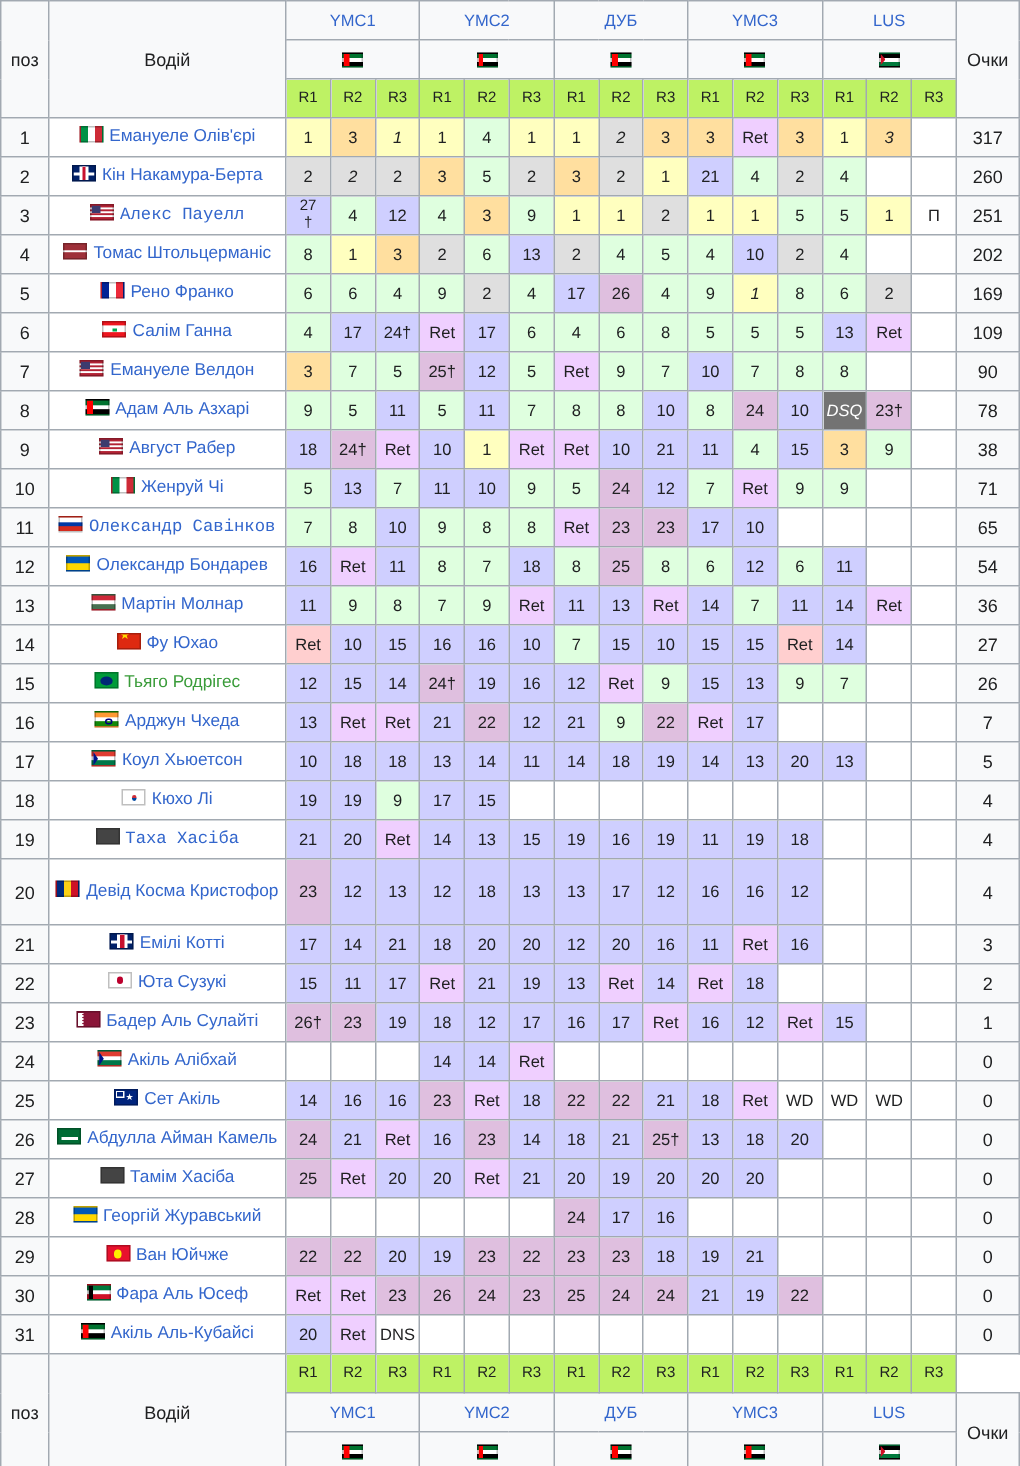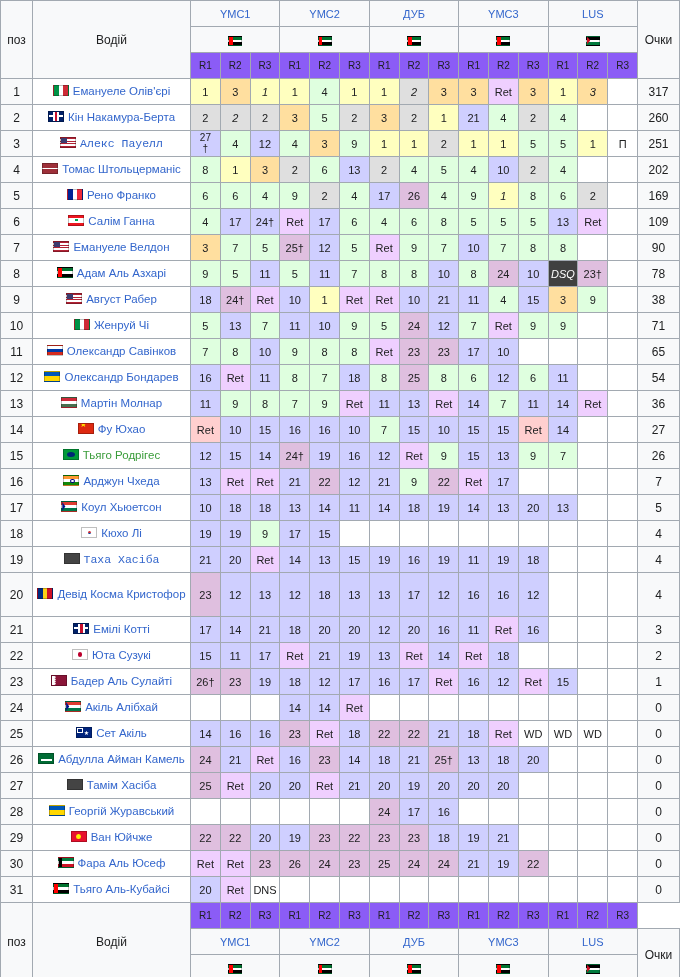--- a/index.html
+++ b/index.html
@@ -46,21 +46,21 @@
     border-bottom: none;
   }
   th.ev-flagrow {
     background: #f8f9fa;
     height: 14px;
     border-top: none;
     border-bottom: none;
     padding: 0;
   }
   th.rnd {
-    background: #8b5cf6;
+    background: #bef264;
     font-weight: bold;
     font-size: 10px;
     height: 18px;
     width: 32px;
   }
   td.pos { font-weight: bold; font-size: 12px; background:#f8f9fa; }
   td.driver {
     text-align: left;
     padding-left: 4px;
     font-size: 11.5px;
@@ -73,21 +73,21 @@
   td.empty { background: #fff; }
 
   
   .gold   { background:#ffffbf; }
   .silver { background:#dfdfdf; }
   .bronze { background:#ffdf9f; }
   .green  { background:#dfffdf; }
   .blue   { background:#cfcfff; }
   .purple { background:#dfbfdf; }
   .pink   { background:#ffcfcf; }
-  .black  { background:#404040; color:#fff; font-style:italic; font-weight:bold;}
+  .black  { background:#737373; color:#fff; font-style:italic; font-weight:bold;}
   .white  { background:#fff; }
   .ret    { background:#efcfff; }
   .ital   { font-style: italic; }
   .bold   { font-weight: bold; }
 
   
   .flag {
     display: inline-block;
     width: 16px;
     height: 11px;
@@ -409,21 +409,21 @@
           <td class="res green">7</td>
           <td class="res ret">Ret</td>
           <td class="res green">9</td>
           <td class="res green">9</td>
           <td class="res empty"></td>
           <td class="res empty"></td>
           <td class="pts">71</td>
         </tr>
         <tr>
           <td class="pos">11</td>
-          <td class="driver"><span class="flag f-rus"></span><a style="color: rgb(51, 102, 204); text-decoration: none;">Олександр Савінков</a></td>
+          <td class="driver"><span class="flag f-rus"></span><a style="color: rgb(51, 102, 204); text-decoration: none; font-family: Liberation Mono, monospace;">Олександр Савінков</a></td>
           <td class="res green">7</td>
           <td class="res green">8</td>
           <td class="res blue">10</td>
           <td class="res green">9</td>
           <td class="res green">8</td>
           <td class="res green">8</td>
           <td class="res ret">Ret</td>
           <td class="res purple">23</td>
           <td class="res purple">23</td>
           <td class="res blue">17</td>
@@ -809,21 +809,21 @@
           <td class="res blue">21</td>
           <td class="res blue">19</td>
           <td class="res purple">22</td>
           <td class="res empty"></td>
           <td class="res empty"></td>
           <td class="res empty"></td>
           <td class="pts">0</td>
         </tr>
         <tr>
           <td class="pos">31</td>
-          <td class="driver"><span class="flag f-uae"></span><a style="color: rgb(51, 102, 204); text-decoration: none;">Тьяго Аль-Кубайсі</a></td>
+          <td class="driver"><span class="flag f-uae"></span><a style="color: rgb(51, 102, 204); text-decoration: none;">Акіль Аль-Кубайсі</a></td>
           <td class="res blue">20</td>
           <td class="res ret">Ret</td>
           <td class="res white">DNS</td>
           <td class="res empty"></td>
           <td class="res empty"></td>
           <td class="res empty"></td>
           <td class="res empty"></td>
           <td class="res empty"></td>
           <td class="res empty"></td>
           <td class="res empty"></td>

